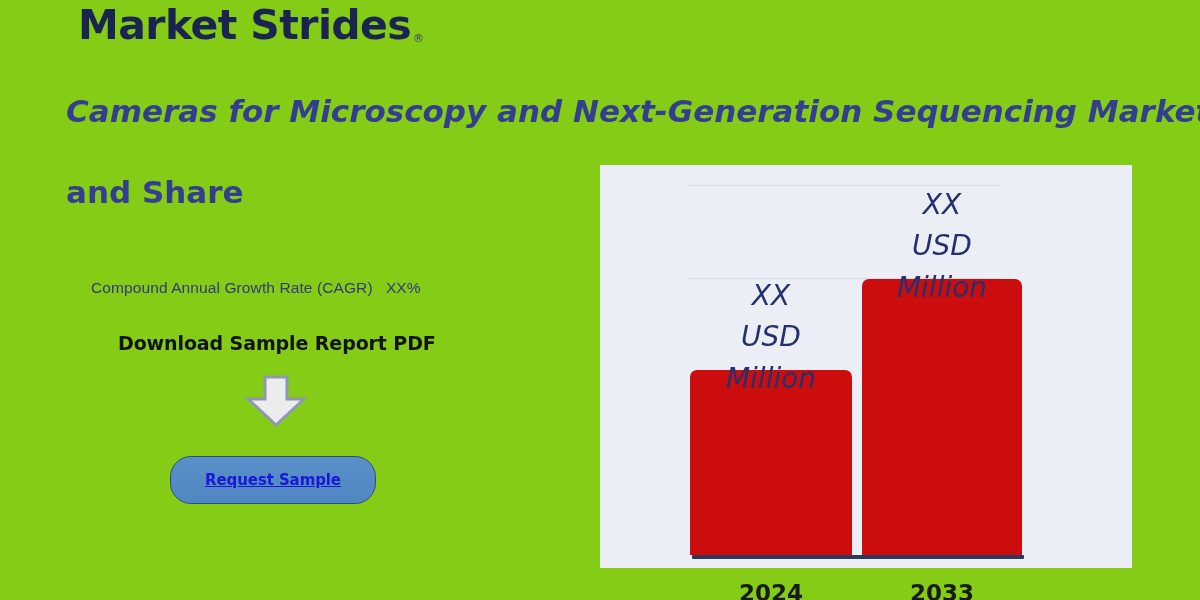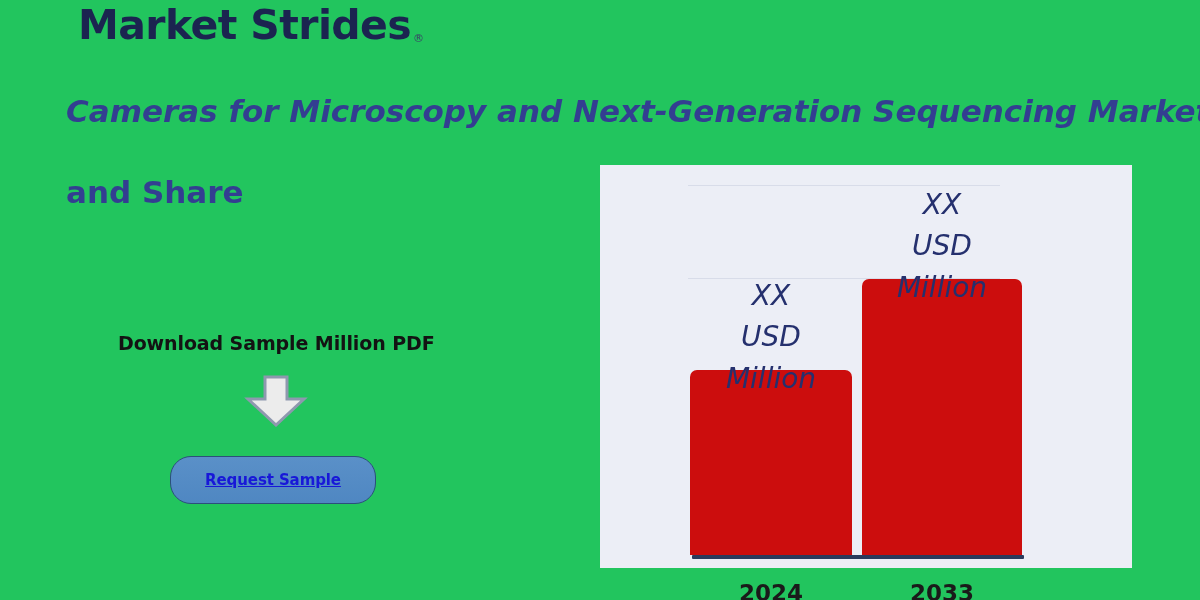--- a/index.html
+++ b/index.html
@@ -9,21 +9,21 @@
     height: 600px;
     overflow: hidden;
     background: #ffffff;
     font-family: "Liberation Sans", sans-serif;
   }
 
   .page {
     position: relative;
     width: 1200px;
     height: 600px;
-    background: #22c55e;
+    background: #84cc16;
   }
 
   
   .logo {
     position: absolute;
     left: 78px;
     top: 4px;
     display: flex;
     align-items: flex-end;
     line-height: 1;
@@ -196,22 +196,23 @@
     <span class="logo-reg">®</span>
   </div>
 
   <div class="title-block">
     <div class="title-line">
       <span class="title-em">Cameras for Microscopy and Next-Generation Sequencing Market</span>
     </div>
     <div class="title-line title-plain title-line-2">and Share</div>
   </div>
 
-
-  <div class="download-head">Download Sample Million PDF</div>
+  <div class="cagr">Compound Annual Growth Rate (CAGR)   XX%</div>
+
+  <div class="download-head">Download Sample Report PDF</div>
 
   <div class="arrow-wrap">
     <svg width="74" height="52" viewBox="0 0 74 52" xmlns="http://www.w3.org/2000/svg">
       <polygon points="26,2 48,2 48,24 65,24 37,50 9,24 26,24" fill="#ececec" stroke="#8e98ae" stroke-width="3" stroke-linejoin="miter"></polygon>
     </svg>
   </div>
 
   <div class="req-btn">
     <span class="req-btn-label">Request Sample</span>
   </div>

